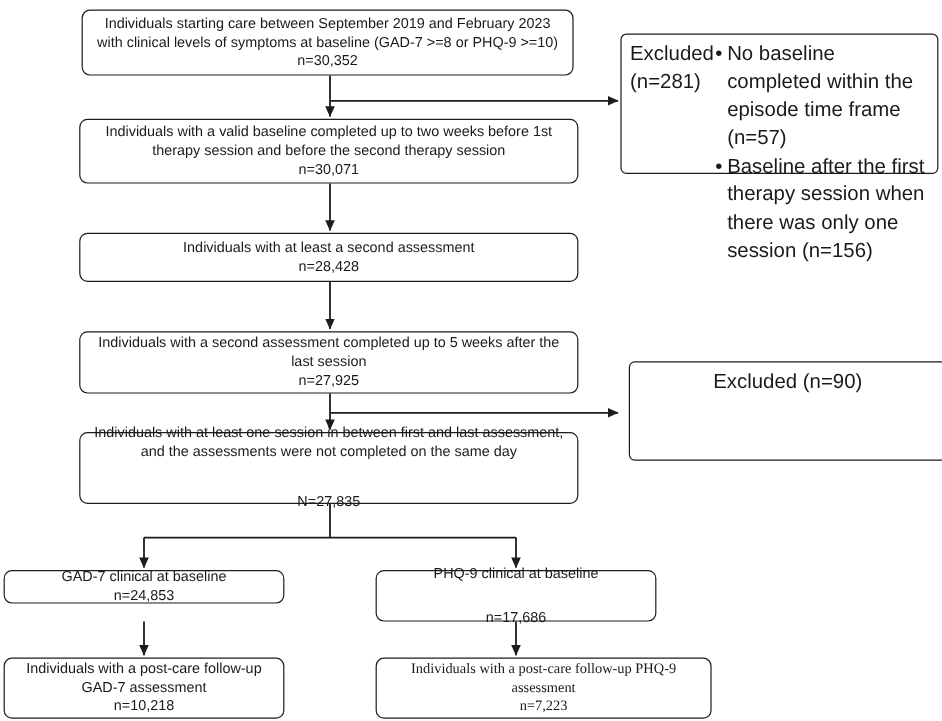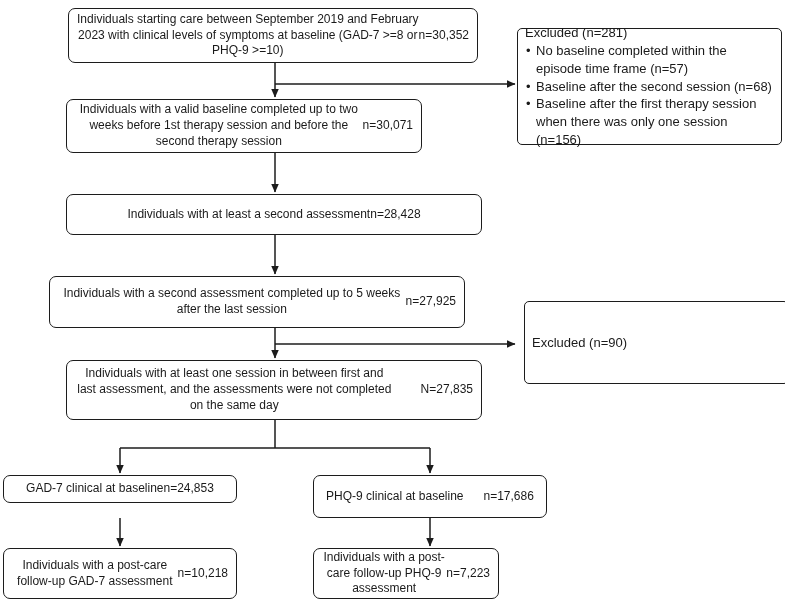--- a/index.html
+++ b/index.html
@@ -19,64 +19,63 @@
     position: absolute;
     left: 0; top: 0;
     width: 785px; height: 601px;
   }
   .fbox {
     position: absolute;
     background: #ffffff;
     border: 1.6px solid #1c1c1c;
     border-radius: 7px;
     display: flex;
-    flex-direction: row;
+    flex-direction: column;
     justify-content: center;
     align-items: center;
     text-align: center;
     font-size: 12px;
     line-height: 1.32;
     padding: 2px 8px;
   }
   .fbox .n-line { display: block; }
   .exbox {
     position: absolute;
     background: #ffffff;
     border: 1.6px solid #1c1c1c;
     border-radius: 5px;
     display: flex;
-    flex-direction: column;
     justify-content: center;
     text-align: left;
-    font-size: 13px;
+    font-size: 17px;
     line-height: 1.38;
     padding: 4px 7px;
   }
   .exbox ul { list-style: none; }
   .exbox li { position: relative; padding-left: 11px; }
   .exbox li::before {
     content: "\2022";
     position: absolute;
     left: 1px;
     top: 0;
   }
   
   .b1 { left: 68px;  top: 8px;   width: 410px; height: 55px; }
-  .b2 { left: 66px;  top: 99px;  width: 356px; height: 54px; }
+  .b2 { left: 66px;  top: 99px;  width: 416px; height: 54px; }
   .b3 { left: 66px;  top: 194px; width: 416px; height: 41px; }
-  .b4 { left: 49px;  top: 276px; width: 416px; height: 52px; }
+  .b4 { left: 66px;  top: 276px; width: 416px; height: 52px; }
   .b5 { left: 66px;  top: 360px; width: 416px; height: 60px; gap: 27px; }
   
   .ex1 { left: 517px; top: 28px;  width: 265px; height: 117px; }
   .ex2 { left: 524px; top: 301px; width: 265px; height: 83px; }
   
   .g1 { left: 3px;   top: 475px; width: 234px; height: 28px; }
   .p1 { left: 313px; top: 475px; width: 234px; height: 43px; gap: 20px; }
   .g2 { left: 3px;   top: 548px; width: 234px; height: 51px; }
-  .p2 { left: 313px; top: 548px; width: 186px; height: 51px; }
+  .p2 { left: 313px; top: 548px; width: 280px; height: 51px; font-family: Liberation Serif, serif; }
 </style>
 </head>
 <body>
 
 <div class="canvas">
 
   <svg class="arrows" viewBox="0 0 785 601" xmlns="http://www.w3.org/2000/svg">
     <defs>
       <marker id="ah" markerUnits="userSpaceOnUse" markerWidth="10" markerHeight="9" refX="8.5" refY="4" orient="auto">
         <path d="M0,0 L9,4 L0,8 Z" fill="#1c1c1c"></path>
@@ -120,21 +119,20 @@
 
   <div class="fbox b5">
     <span>Individuals with at least one session in between first and last assessment, and the assessments were not completed on the same day</span>
     <span class="n-line">N=27,835</span>
   </div>
 
   <div class="exbox ex1">
     <div>Excluded (n=281)</div>
     <ul>
       <li>No baseline completed within the episode time frame (n=57)</li>
-      <li>Baseline after the second session (n=68)</li>
       <li>Baseline after the first therapy session when there was only one session (n=156)</li>
     </ul>
   </div>
 
   <div class="exbox ex2">
     <div>Excluded (n=90)</div>
   </div>
 
   <div class="fbox g1">
     <span>GAD-7 clinical at baseline</span>

